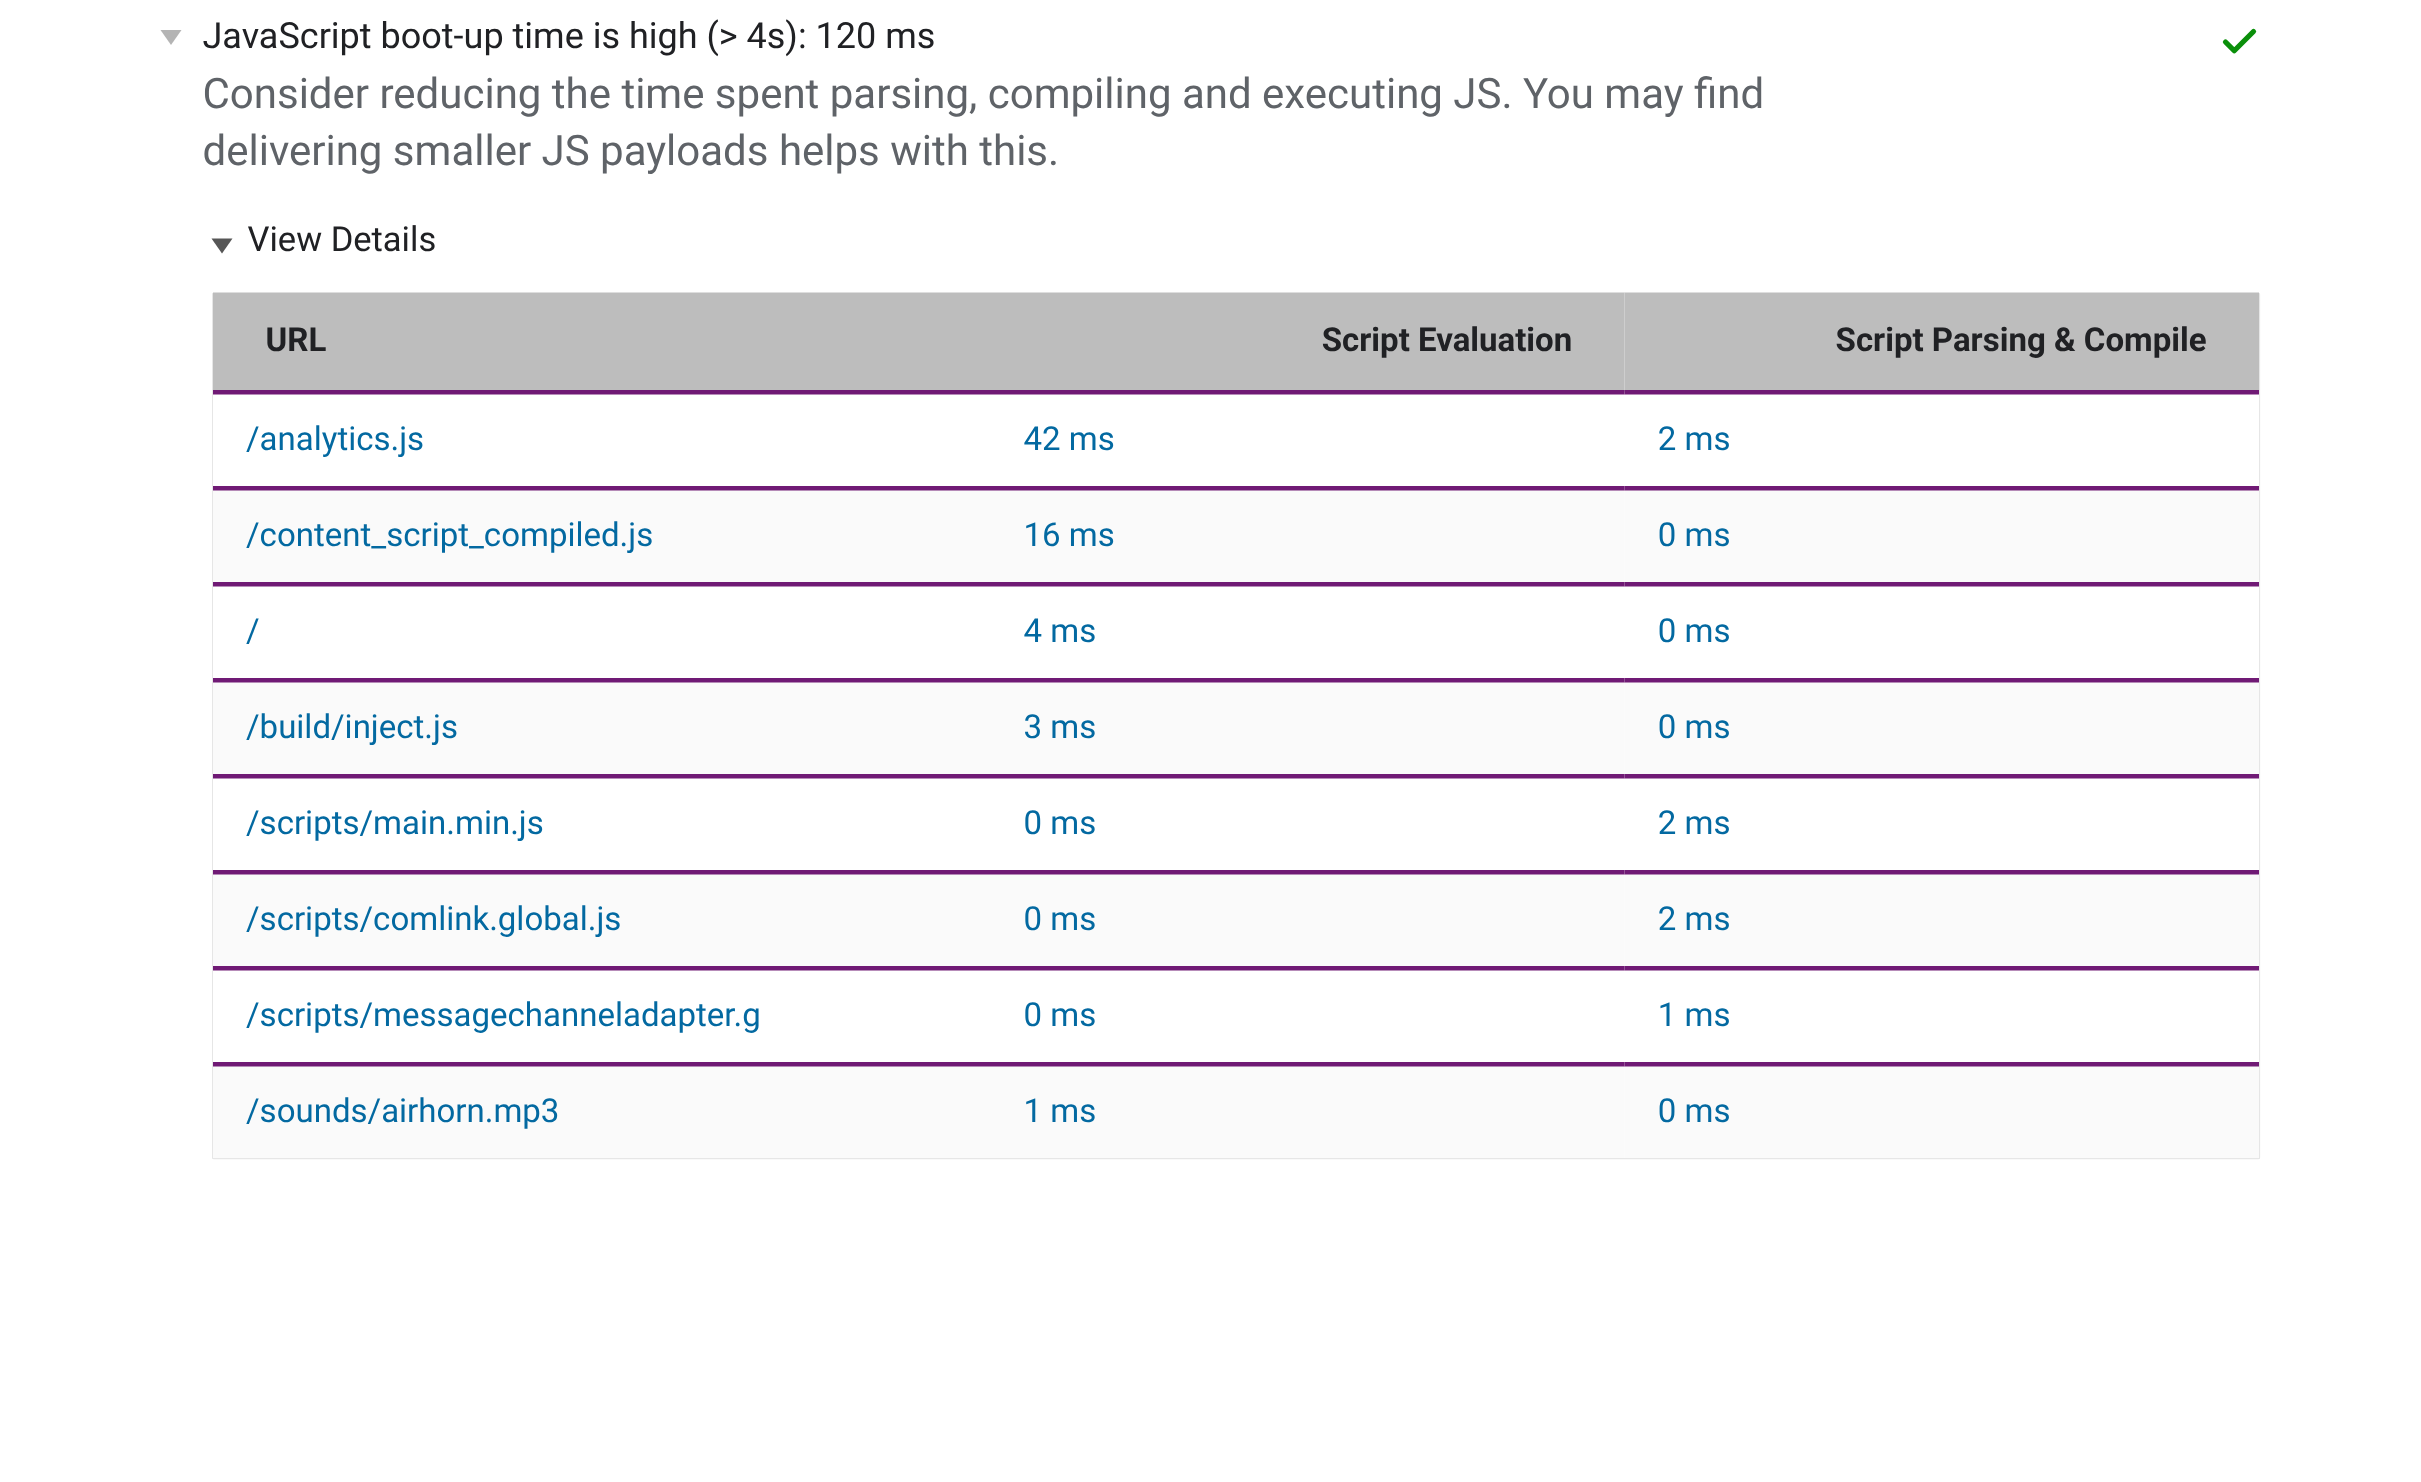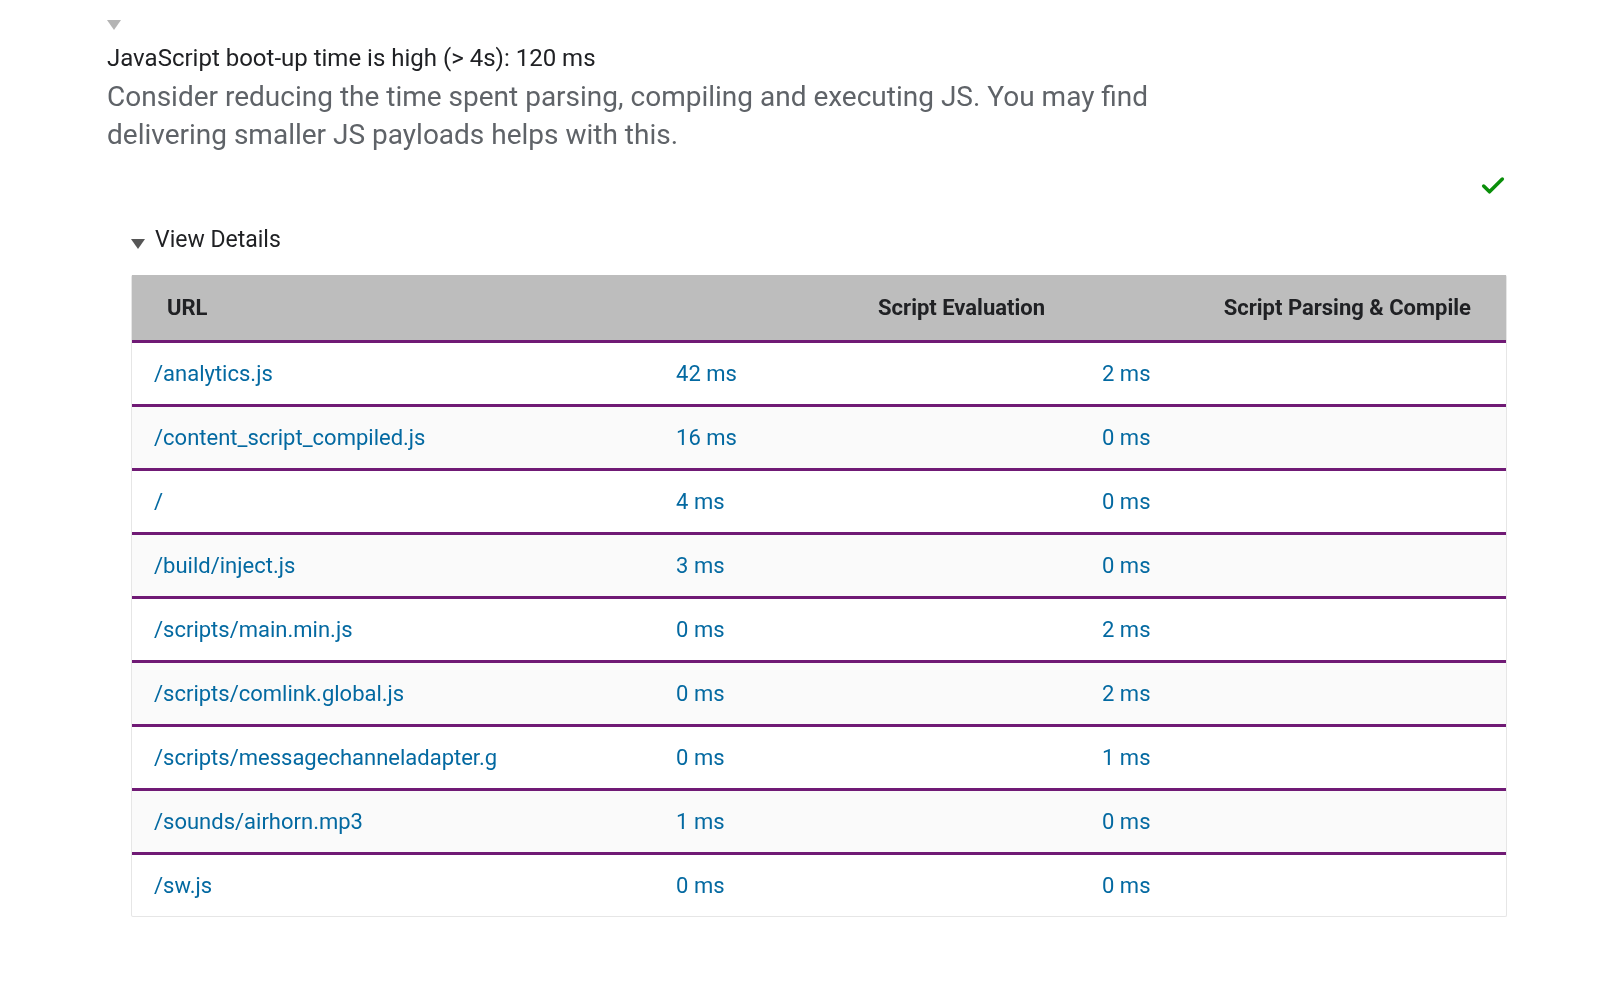--- a/index.html
+++ b/index.html
@@ -12,21 +12,20 @@
   }
   .audit {
     width: 1400px;
     margin: 10px auto 0 auto;
     padding: 0 0 40px 0;
   }
   .audit-header {
     display: flex;
     align-items: flex-start;
     gap: 14px;
-    flex-direction: column;
   }
   .tri {
     width: 0; height: 0;
     border-left: 7px solid transparent;
     border-right: 7px solid transparent;
     border-top: 10px solid #777;
     margin-top: 10px;
     cursor: pointer;
   }
   .tri.outer { opacity: 0.55; }
@@ -44,21 +43,21 @@
     line-height: 1.35;
   }
   .status {
     margin-left: auto;
     margin-top: 4px;
     color: #0a8f0a;
     flex-shrink: 0;
   }
   .status svg { display: block; }
   .details-block {
-    margin-left: 24px;
+    margin-left: 34px;
     margin-top: 26px;
   }
   .details-toggle {
     display: flex;
     align-items: center;
     gap: 10px;
     cursor: pointer;
   }
   .details-label {
     font-size: 23px;
@@ -173,24 +172,19 @@
             <tr>
               <td>/scripts/messagechanneladapter.g</td>
               <td class="num">0 ms</td>
               <td class="num">1 ms</td>
             </tr>
             <tr>
               <td>/sounds/airhorn.mp3</td>
               <td class="num">1 ms</td>
               <td class="num">0 ms</td>
             </tr>
-            <tr>
-              <td>/sw.js</td>
-              <td class="num">0 ms</td>
-              <td class="num">0 ms</td>
-            </tr>
           </tbody>
       </table>
     </div>
 
   </div>
 
 </div>
 
 </body></html>

